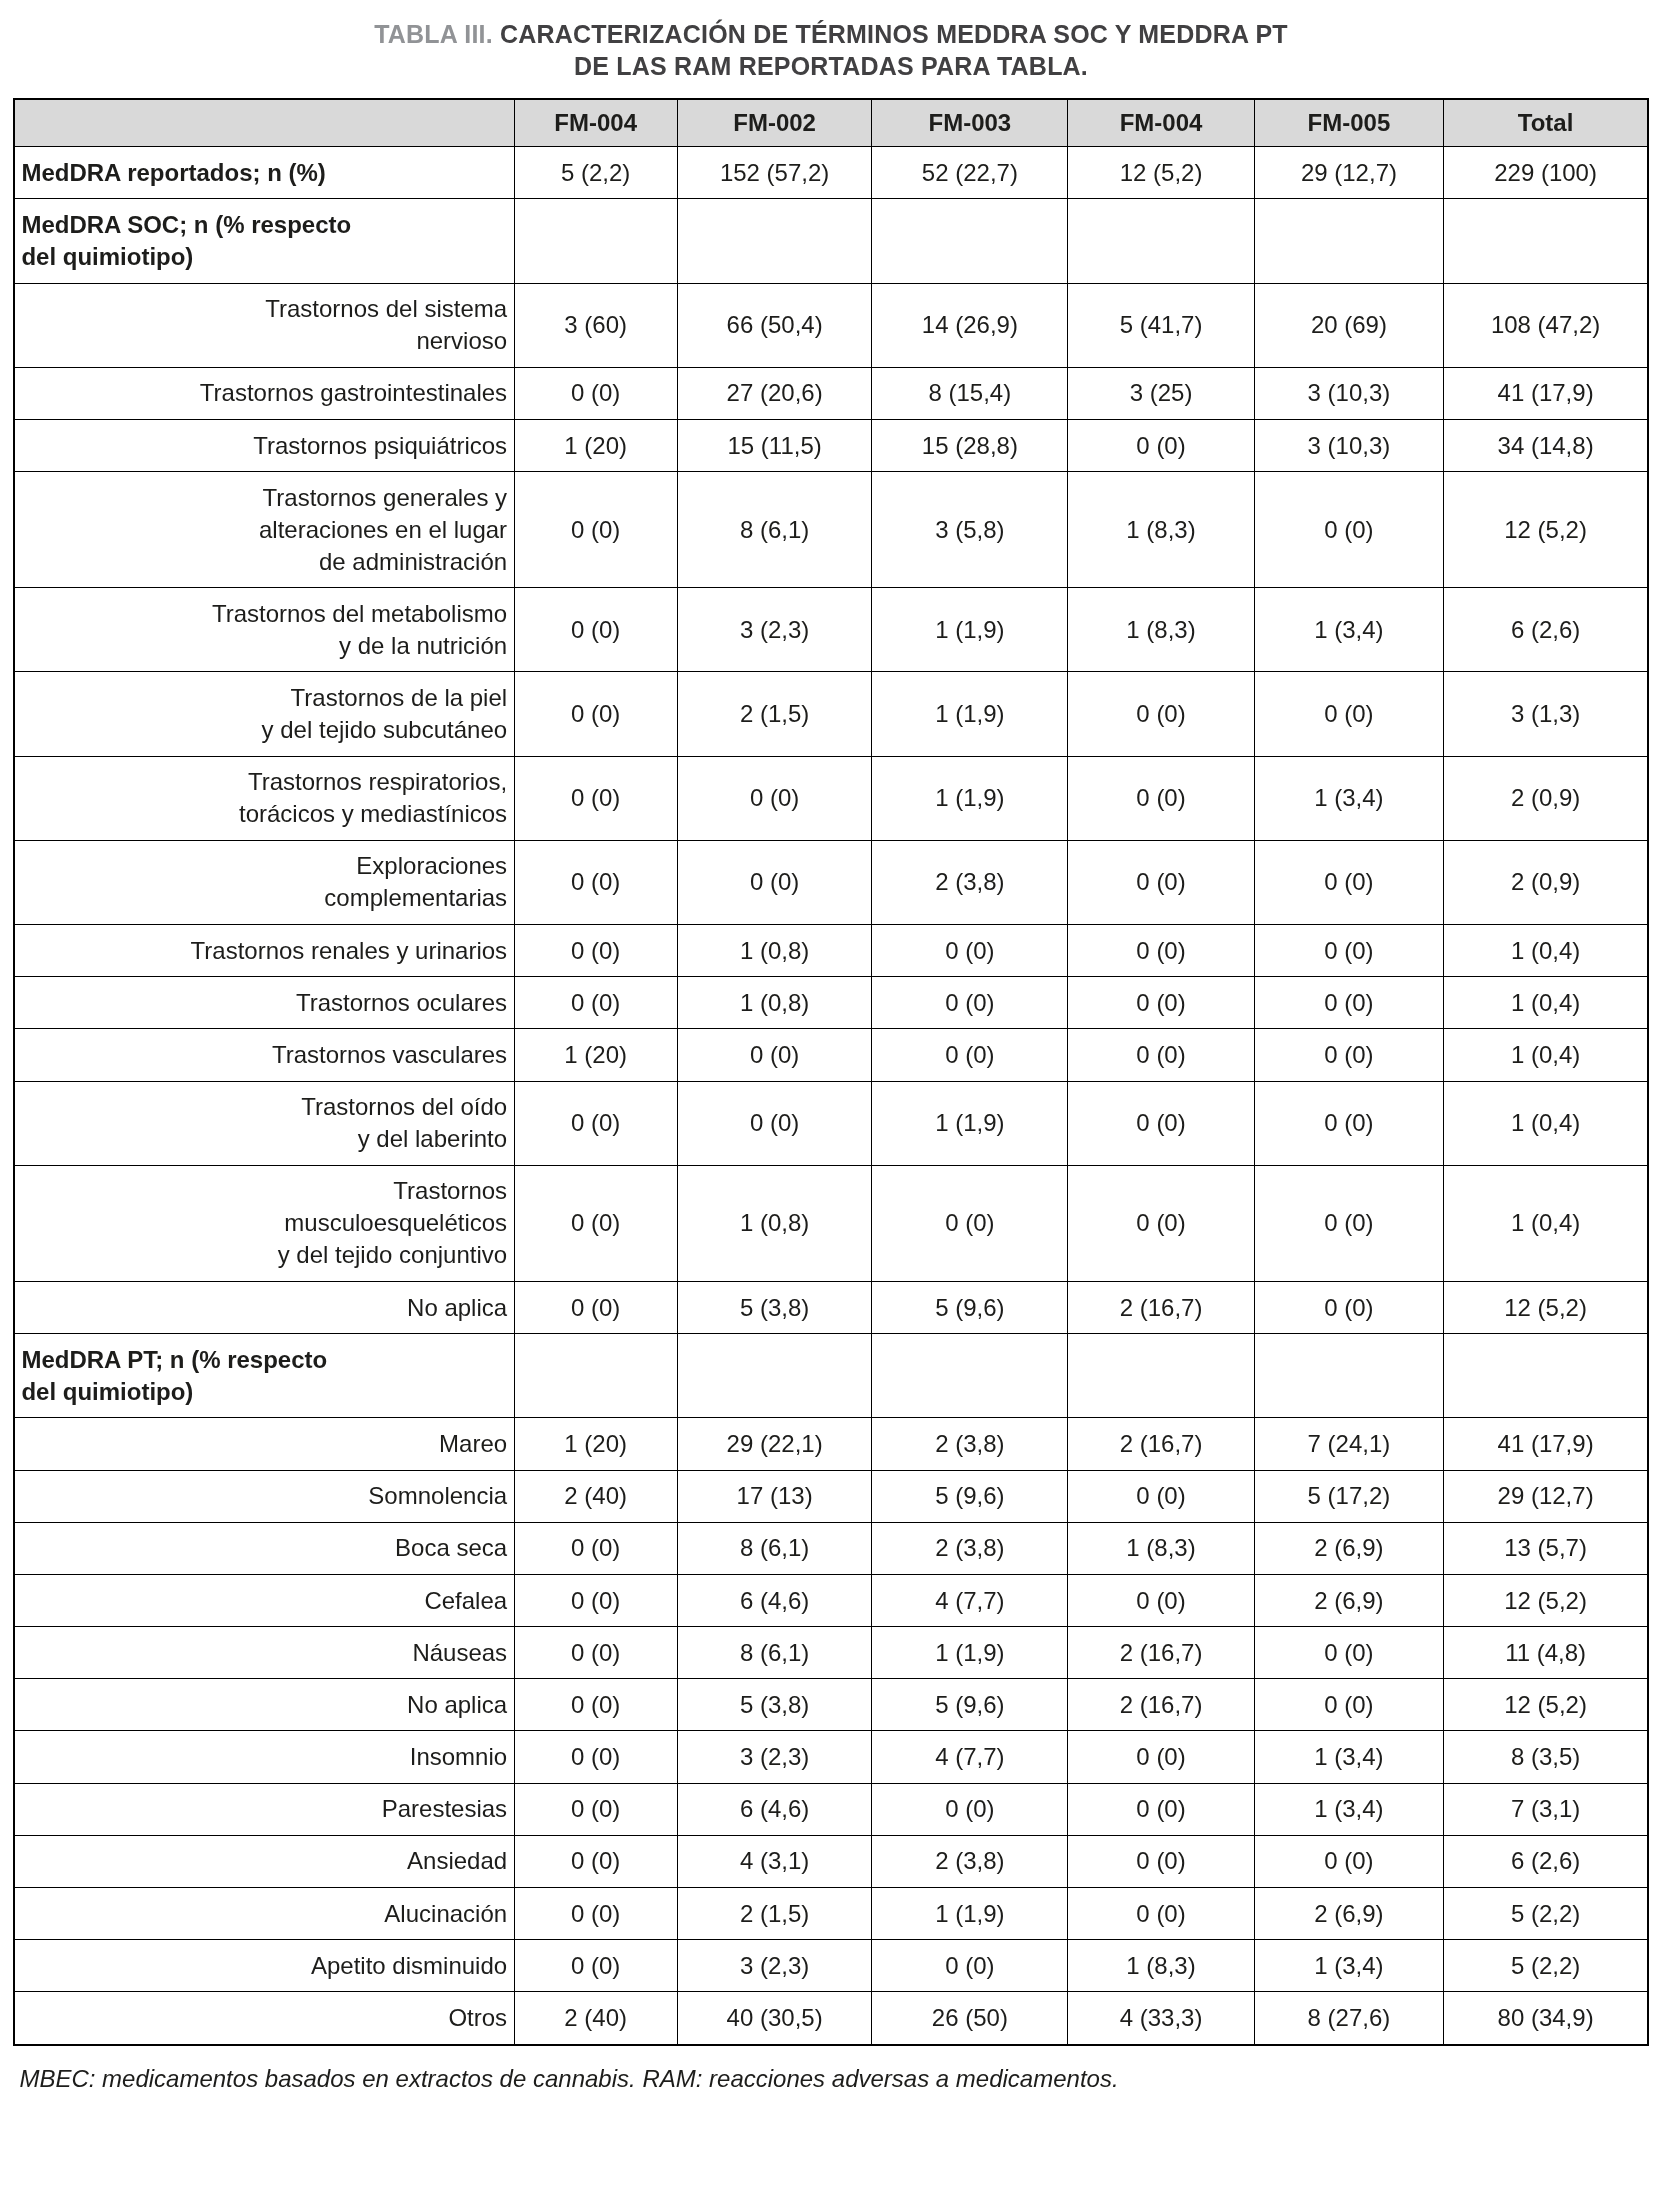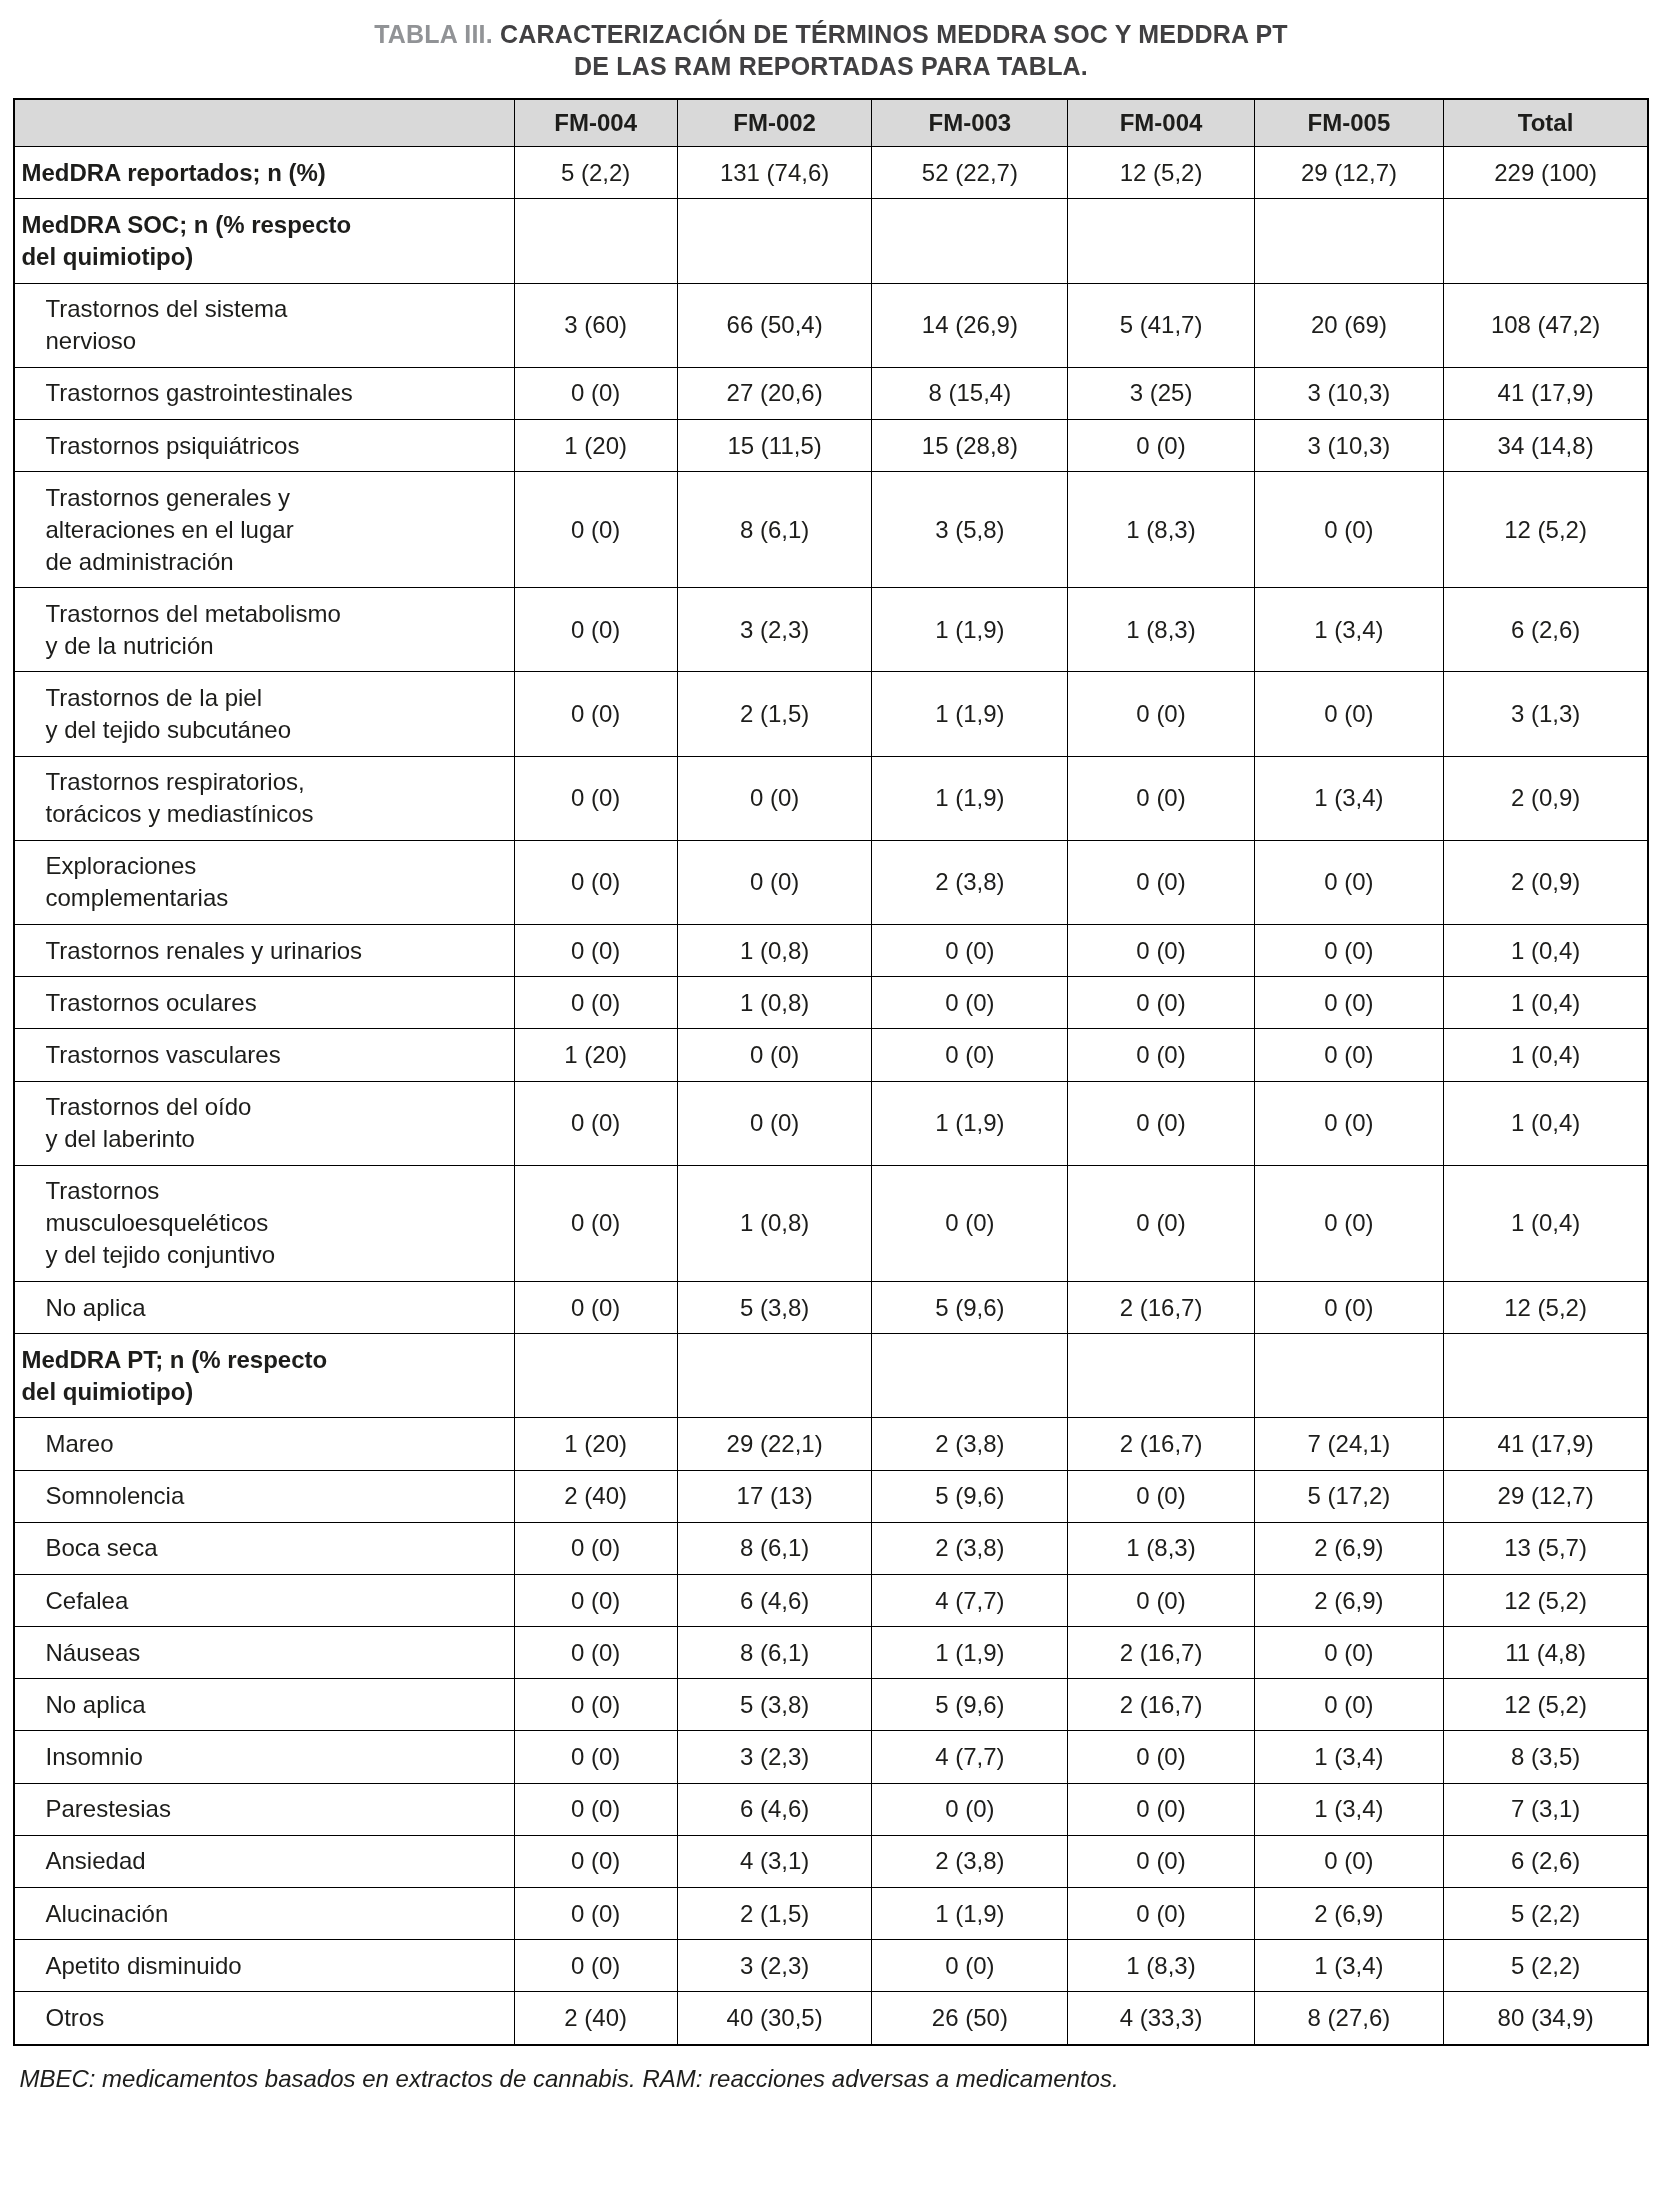--- a/index.html
+++ b/index.html
@@ -55,20 +55,21 @@
     padding: 7.2px 6.4px;
   }
   td.label {
     text-align: left;
     white-space: pre-line;
     padding-left: 11.2px;
     padding-right: 9.6px;
   }
   td.label.indent {
     padding-left: 30.5px;
+    text-align: right;
   }
   td.label.bold {
     font-weight: bold;
   }
   td.value {
     text-align: center;
   }
   .footnote {
     font-style: italic;
     font-size: 24px;
@@ -105,21 +106,21 @@
           <th>FM-003</th>
           <th>FM-004</th>
           <th>FM-005</th>
           <th>Total</th>
         </tr>
     </thead>
     <tbody>
         <tr>
           <td class="label bold">MedDRA reportados; n (%)</td>
           <td class="value">5 (2,2)</td>
-          <td class="value">131 (74,6)</td>
+          <td class="value">152 (57,2)</td>
           <td class="value">52 (22,7)</td>
           <td class="value">12 (5,2)</td>
           <td class="value">29 (12,7)</td>
           <td class="value">229 (100)</td>
         </tr>
         <tr>
           <td class="label bold">MedDRA SOC; n (% respecto
 del quimiotipo)</td>
           <td class="value"></td>
           <td class="value"></td>

